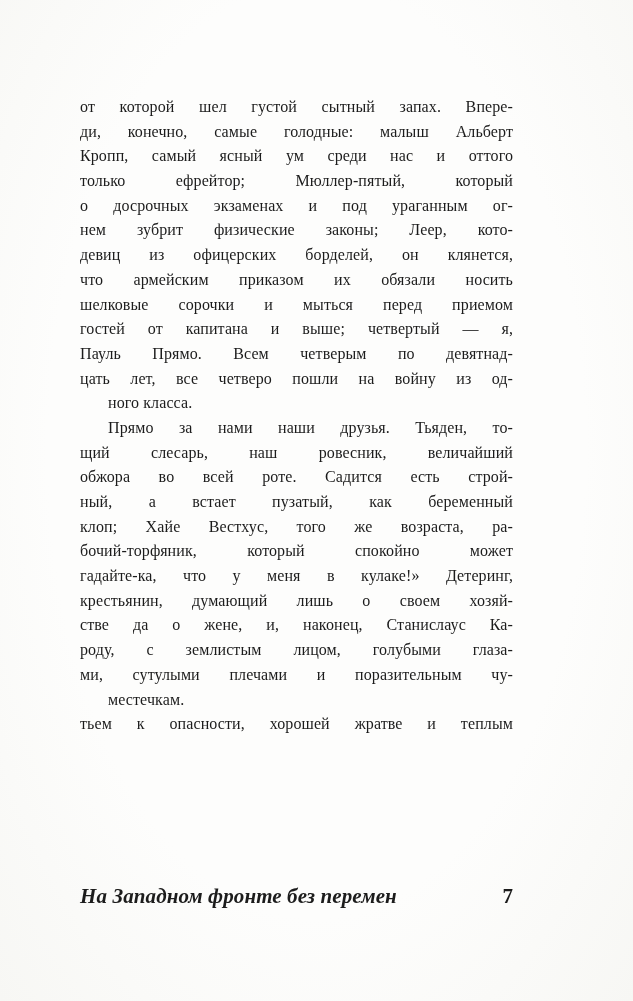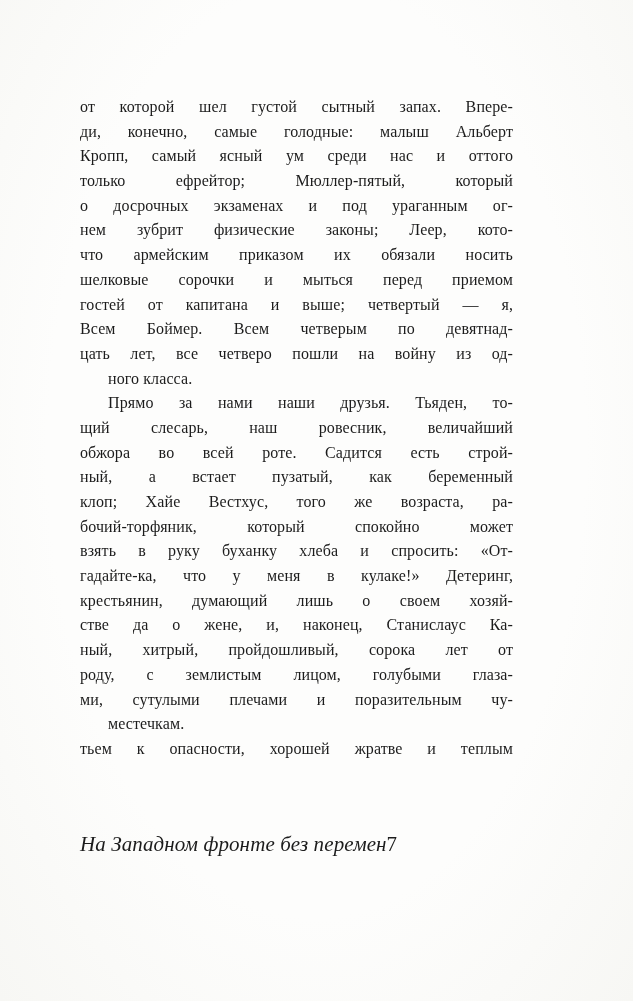--- a/index.html
+++ b/index.html
@@ -43,24 +43,26 @@
   .line.para-end {
     text-align-last: left;
     margin-left: 28px;
   }
   .para.indented .line:first-child {
     text-indent: 28px;
   }
   .page-footer {
     position: absolute;
     left: 80px;
-    top: 832px;
+    top: 884px;
     width: 433px;
     display: flex;
+    justify-content: space-between;
     align-items: baseline;
+    font-weight: bold;
   }
   .running-title {
     font-style: italic;
     font-size: 21px;
     line-height: 25px;
     letter-spacing: 0.1px;
   }
   .page-number {
     font-style: normal;
     font-size: 21px;
@@ -73,39 +75,38 @@
 <div class="scan-page">
 
   <div class="text-block" id="text-block">
       <div class="para">
         <div class="line">от которой шел густой сытный запах. Впере-</div>
         <div class="line">ди, конечно, самые голодные: малыш Альберт</div>
         <div class="line">Кропп, самый ясный ум среди нас и оттого</div>
         <div class="line">только ефрейтор; Мюллер-пятый, который</div>
         <div class="line">о досрочных экзаменах и под ураганным ог-</div>
         <div class="line">нем зубрит физические законы; Леер, кото-</div>
+        <div class="line">девиц из офицерских борделей, он клянется,</div>
         <div class="line">что армейским приказом их обязали носить</div>
         <div class="line">шелковые сорочки и мыться перед приемом</div>
         <div class="line">гостей от капитана и выше; четвертый — я,</div>
-        <div class="line">Всем Боймер. Всем четверым по девятнад-</div>
+        <div class="line">Пауль Прямо. Всем четверым по девятнад-</div>
         <div class="line">цать лет, все четверо пошли на войну из од-</div>
         <div class="line para-end">ного класса.</div>
       </div>
       <div class="para indented">
         <div class="line">Прямо за нами наши друзья. Тьяден, то-</div>
         <div class="line">щий слесарь, наш ровесник, величайший</div>
         <div class="line">обжора во всей роте. Садится есть строй-</div>
         <div class="line">ный, а встает пузатый, как беременный</div>
         <div class="line">клоп; Хайе Вестхус, того же возраста, ра-</div>
         <div class="line">бочий-торфяник, который спокойно может</div>
-        <div class="line">взять в руку буханку хлеба и спросить: «От-</div>
         <div class="line">гадайте-ка, что у меня в кулаке!» Детеринг,</div>
         <div class="line">крестьянин, думающий лишь о своем хозяй-</div>
         <div class="line">стве да о жене, и, наконец, Станислаус Ка-</div>
-        <div class="line">ный, хитрый, пройдошливый, сорока лет от</div>
         <div class="line">роду, с землистым лицом, голубыми глаза-</div>
         <div class="line">ми, сутулыми плечами и поразительным чу-</div>
         <div class="line para-end">местечкам.</div>
         <div class="line">тьем к опасности, хорошей жратве и теплым</div>
       </div>
     </div>
 
   <div class="page-footer">
     <span class="running-title">На Западном фронте без перемен</span>
     <span class="page-number">7</span>

